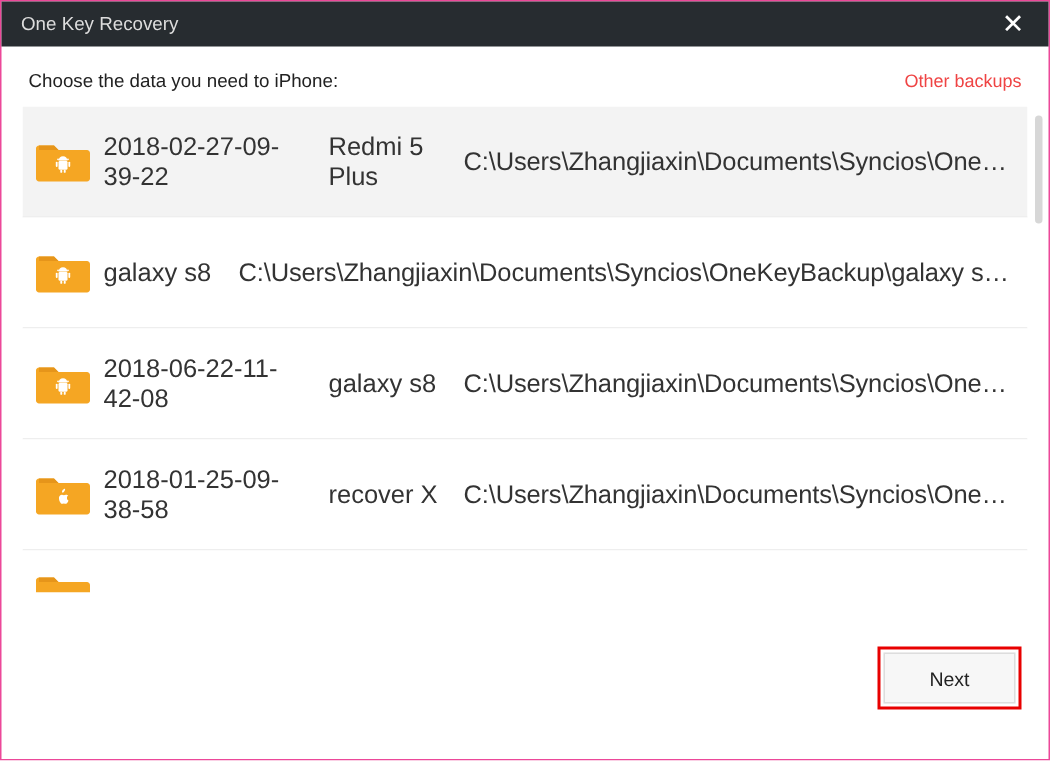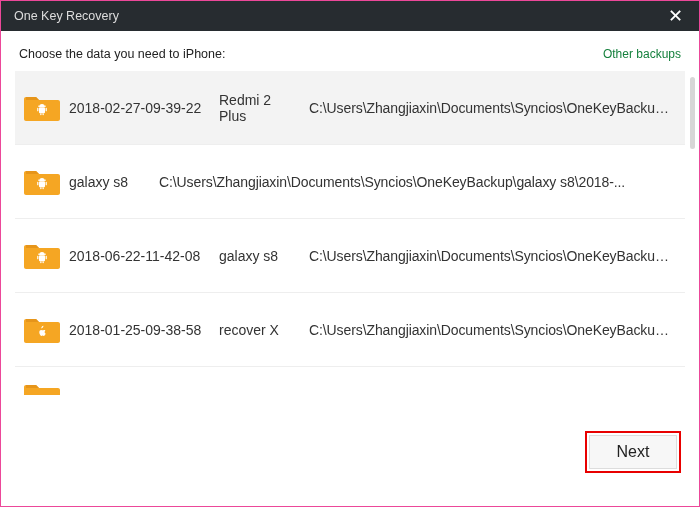--- a/index.html
+++ b/index.html
@@ -1,35 +1,35 @@
 <!DOCTYPE html>
 <html><head>
 <meta charset="utf-8">
 <style>
   * { box-sizing: border-box; margin: 0; padding: 0; }
   html, body { width: 700px; height: 507px; font-family: "Segoe UI", Arial, sans-serif; overflow: hidden; background: #fff; }
   .window { width: 700px; height: 507px; display: flex; flex-direction: column; border: 1px solid #ec4899; }
   .titlebar { height: 30px; background: #272c30; color: #ddd; display: flex; align-items: center; justify-content: space-between; padding: 0 10px 0 13px; font-size: 12.5px; }
   .titlebar .close { color: #fff; font-size: 18px; line-height: 1; padding: 2px 6px; cursor: default; }
   .header-row { display: flex; align-items: center; justify-content: space-between; padding: 16px 18px 10px 18px; font-size: 12.5px; color: #222; }
-  .header-row .link { color: #15803d; font-size: 12px; }
+  .header-row .link { color: #ef4444; font-size: 12px; }
   .list-wrap { flex: 1; position: relative; overflow: hidden; padding: 0 14px 0 14px; }
   .list { height: 100%; overflow: hidden; }
-  .row { display: flex; align-items: center; height: 74px; border-bottom: 1px solid #eee; background: #fff; font-size: 14px; color: #333; }
+  .row { display: flex; align-items: center; height: 74px; border-bottom: 1px solid #eee; background: #fff; font-size: 17px; color: #333; }
   .row.selected { background: #f3f3f3; }
   .icon-cell { width: 54px; display: flex; align-items: center; justify-content: center; }
   .col-date { width: 150px; padding-right: 10px; }
   .col-device { width: 90px; padding-right: 10px; }
   .col-path { flex: 1; padding-right: 10px; white-space: nowrap; overflow: hidden; text-overflow: ellipsis; letter-spacing: -0.1px; }
   .row.partial { height: 28px; border-bottom: none; }
   .row.partial .icon-cell svg { margin-top: 14px; }
   .scrollbar { position: absolute; right: 4px; top: 6px; width: 5px; height: 72px; background: #d7d7d7; border-radius: 3px; }
   .footer { height: 90px; display: flex; align-items: center; justify-content: flex-end; padding: 0 18px 18px 0; }
   .next-btn-outline { border: 2px solid #e80000; padding: 2px; }
-  .next-btn { width: 88px; height: 34px; background: #f7f7f7; border: 1px solid #ddd; display: flex; align-items: center; justify-content: center; font-size: 16px; color: #222; }
+  .next-btn { width: 88px; height: 34px; background: #f7f7f7; border: 1px solid #ddd; display: flex; align-items: center; justify-content: center; font-size: 13px; color: #222; }
 </style>
 </head>
 <body>
 
 <div class="window">
 
   <div class="titlebar">
     <span>One Key Recovery</span>
     <span class="close">✕</span>
   </div>
@@ -52,21 +52,21 @@
                 <rect x="15" y="14.2" width="6" height="6" rx="1"></rect>
                 <rect x="13.2" y="14.8" width="1.2" height="3.5" rx="0.6"></rect>
                 <rect x="21.6" y="14.8" width="1.2" height="3.5" rx="0.6"></rect>
                 <rect x="16.2" y="20.2" width="1.3" height="2" rx="0.6"></rect>
                 <rect x="18.5" y="20.2" width="1.3" height="2" rx="0.6"></rect>
                 <path d="M15 14h6c0-1.6-1.3-2.9-3-2.9S15 12.4 15 14z"></path>
               </g>
             </svg>
           </div>
           <div class="col-date">2018-02-27-09-39-22</div>
-          <div class="col-device">Redmi 2 Plus</div>
+          <div class="col-device">Redmi 5 Plus</div>
           <div class="col-path">C:\Users\Zhangjiaxin\Documents\Syncios\OneKeyBackup\Redmi 5 Plus\2...</div>
         </div>
         <div class="row">
           <div class="icon-cell">
             <svg width="36" height="30" viewBox="0 0 36 30">
               <path d="M2 4h10l3 3h19c1 0 2 .9 2 2v17c0 1.1-.9 2-2 2H2c-1.1 0-2-.9-2-2V6c0-1.1.9-2 2-2z" fill="#f5a623"></path>
               <path d="M2 4h10l3 3H2z" fill="#e6951a"></path>
               <g fill="#fff">
                 <circle cx="14.7" cy="13.2" r="0.6"></circle>
                 <circle cx="21.3" cy="13.2" r="0.6"></circle>

